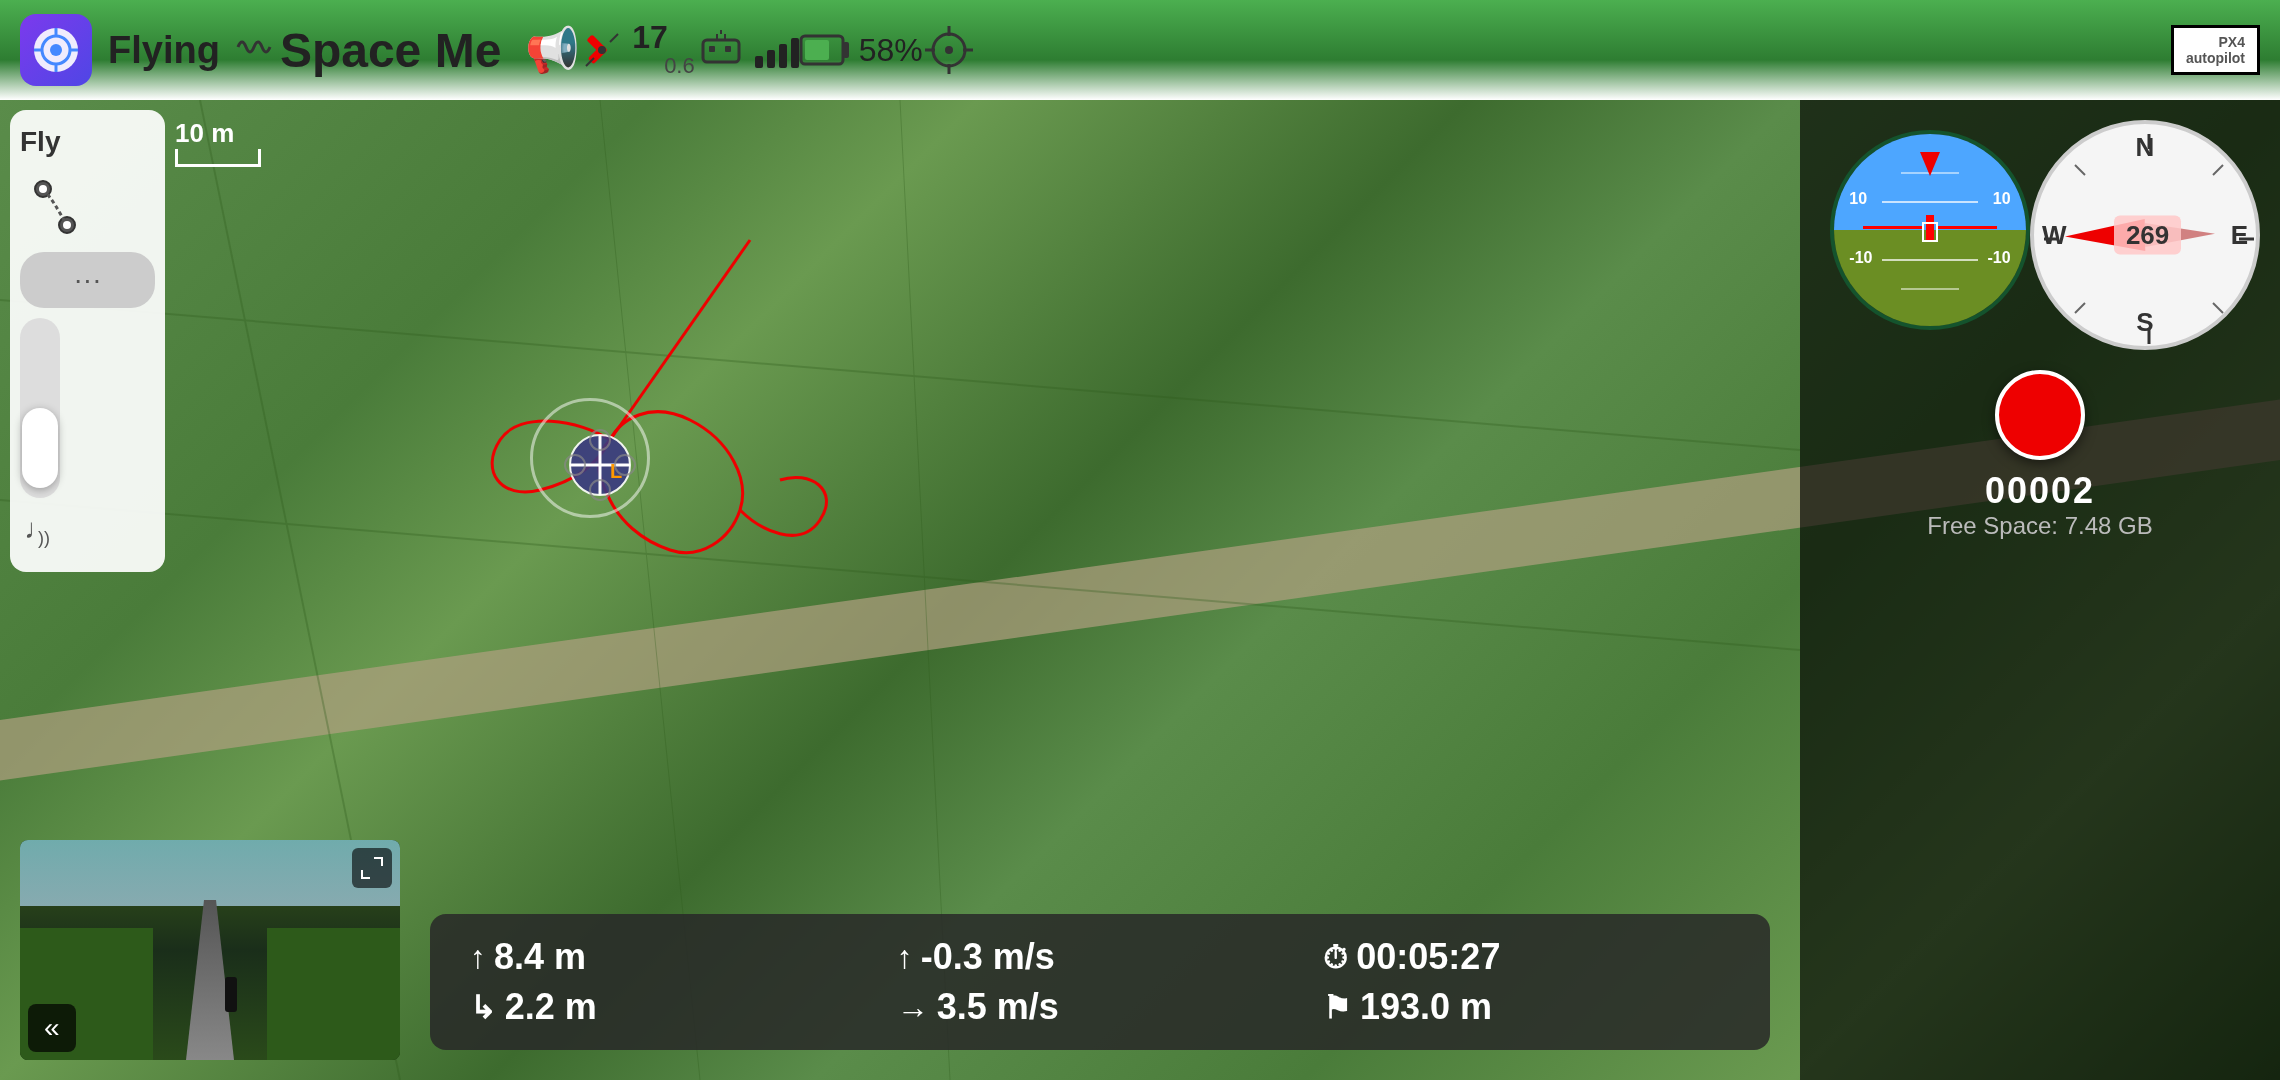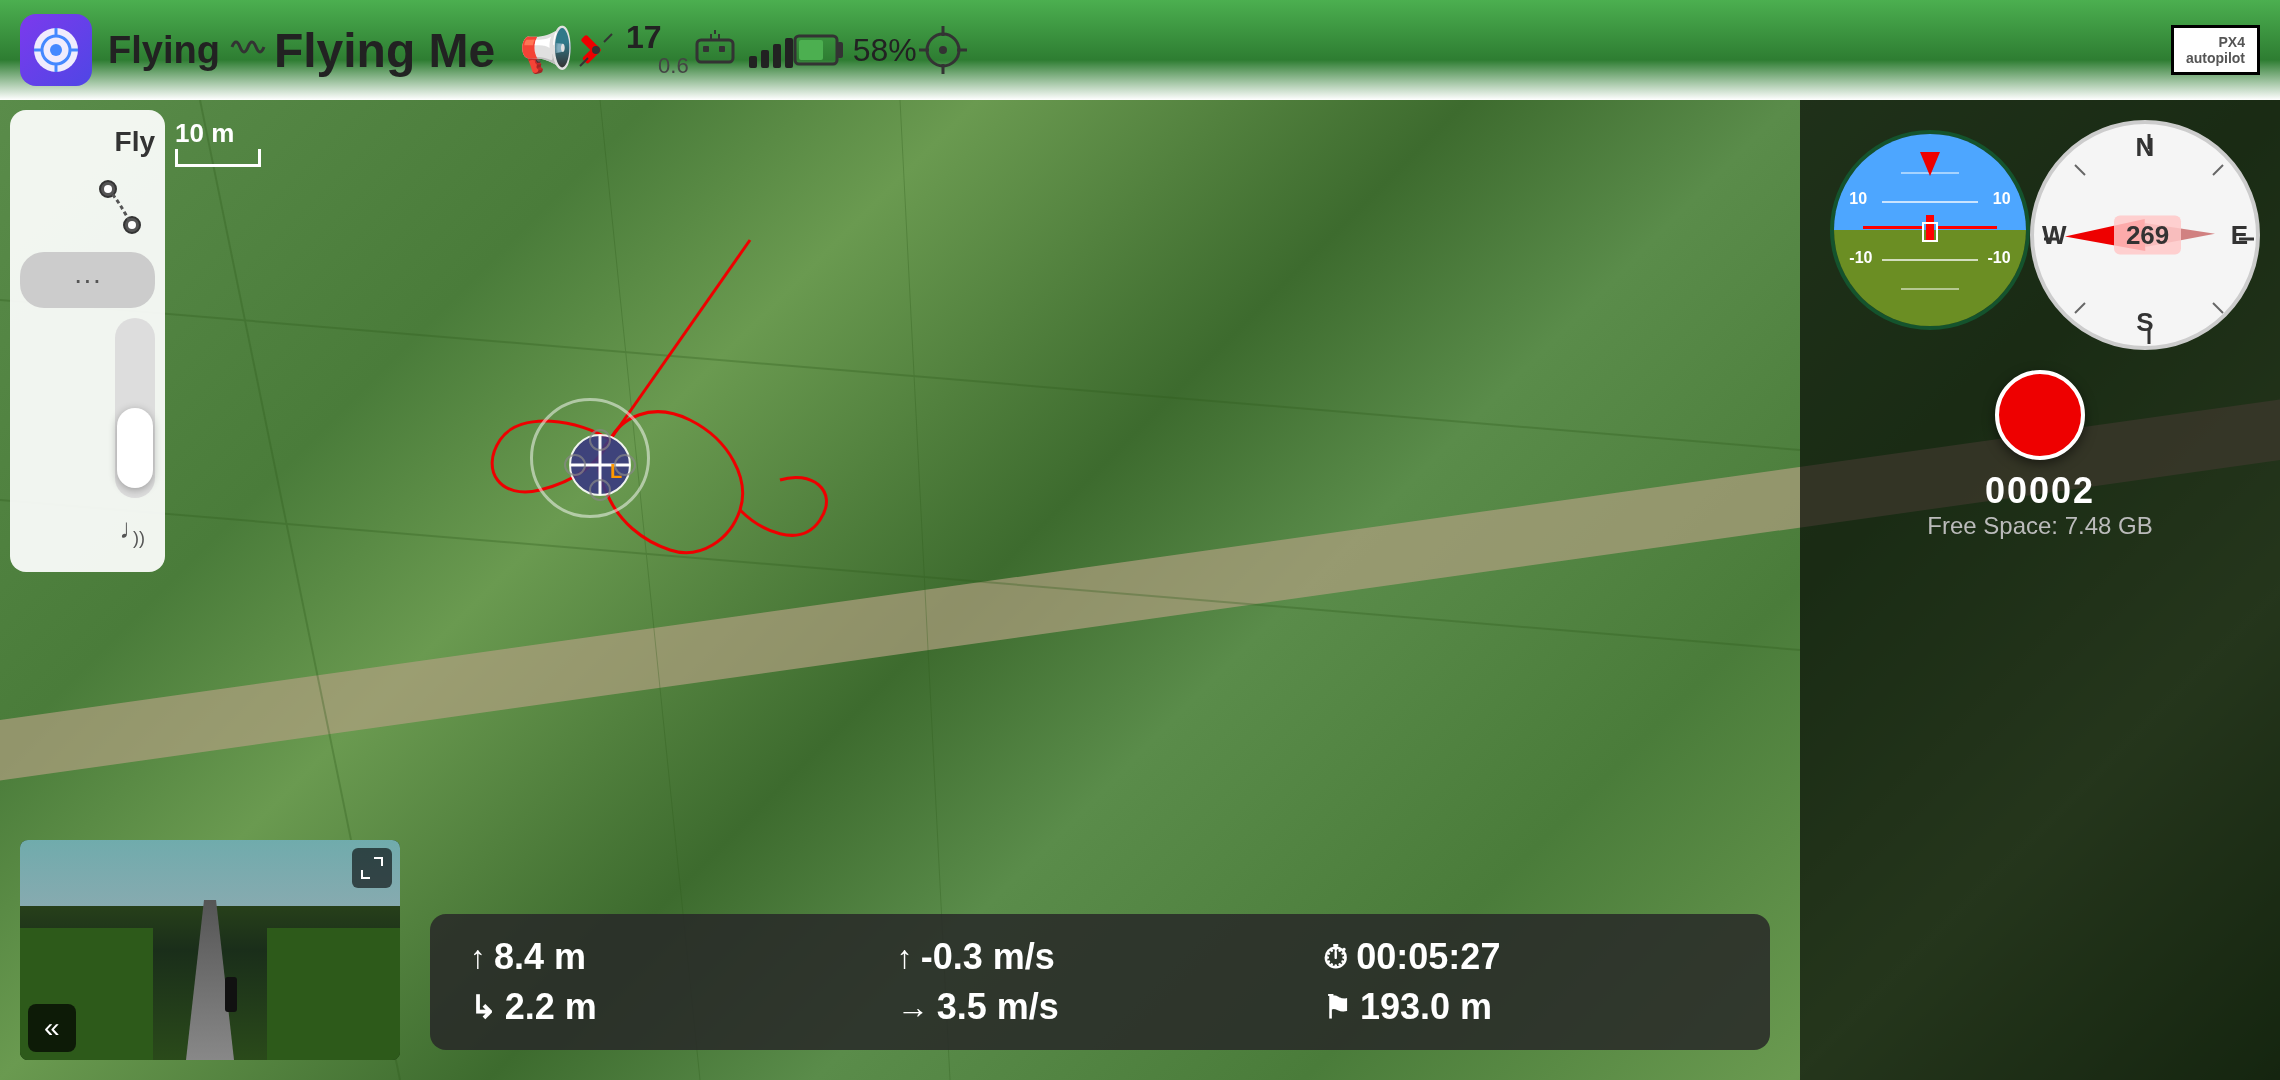--- a/index.html
+++ b/index.html
@@ -29,21 +29,21 @@
       display: flex; align-items: center; justify-content: center;
       margin-right: 16px;
       flex-shrink: 0;
     }
     .app-icon svg { width: 50px; height: 50px; }
 
     .status-flying {
       font-size: 38px;
       font-weight: 600;
       color: #222;
-      margin-right: 10px;
+      margin-right: 16px;
     }
     .signal-wavy {
       margin-right: 8px;
       font-size: 28px;
       color: #222;
     }
     .follow-me-label {
       font-size: 48px;
       font-weight: 800;
       color: #222;
@@ -137,21 +137,21 @@
     #sidebar {
       position: absolute;
       top: 10px;
       left: 10px;
       width: 155px;
       background: rgba(255,255,255,0.92);
       border-radius: 16px;
       padding: 16px 10px;
       display: flex;
       flex-direction: column;
-      align-items: flex-end;
+      align-items: flex-start;
       gap: 10px;
       z-index: 50;
     }
     .sidebar-fly-label {
       font-size: 28px;
       font-weight: bold;
       color: #333;
       margin-bottom: 4px;
     }
     .sidebar-waypoint-icon {
@@ -471,21 +471,21 @@
   </div>
 
   <span class="status-flying">Flying</span>
 
   <span class="signal-wavy">
     <svg width="36" height="36" viewBox="0 0 36 36">
       <path d="M2 18 Q6 8, 10 18 Q14 28, 18 18 Q22 8, 26 18 Q30 28, 34 18" stroke="#333" stroke-width="3" fill="none"></path>
     </svg>
   </span>
 
-  <span class="follow-me-label">Flying Me</span>
+  <span class="follow-me-label">Space Me</span>
 
   <div class="topbar-icon-group">
     <span class="loudspeaker">📢</span>
   </div>
 
   <div class="topbar-icon-group">
     <svg width="44" height="44" viewBox="0 0 44 44">
       <rect x="18" y="4" width="8" height="20" rx="2" fill="#e00" transform="rotate(-45 22 22)"></rect>
       <rect x="6" y="18" width="20" height="8" rx="2" fill="#e00" transform="rotate(-45 22 22)"></rect>
       <circle cx="22" cy="22" r="4" fill="#333"></circle>

